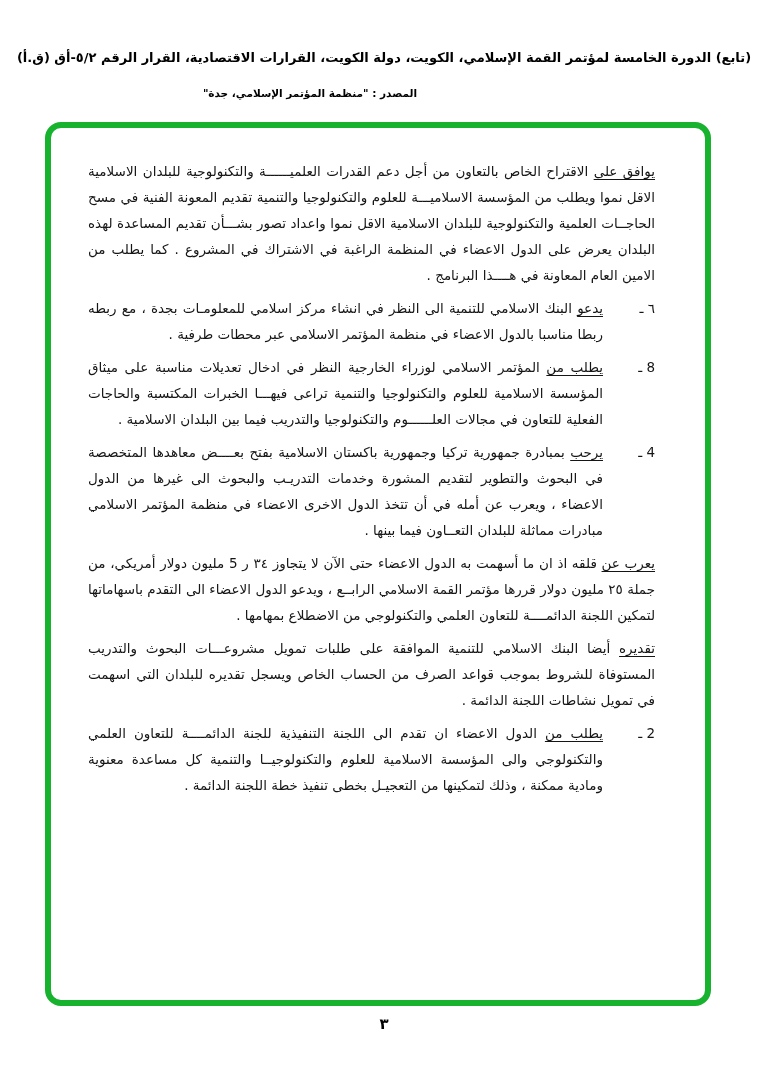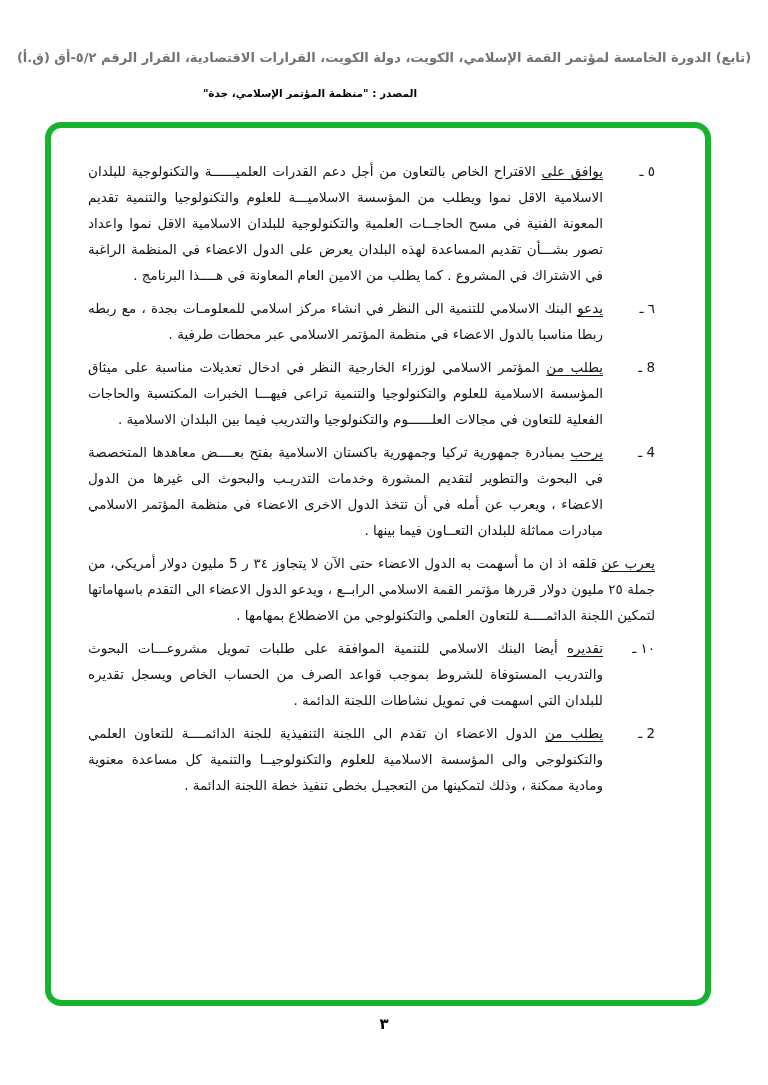--- a/index.html
+++ b/index.html
@@ -11,21 +11,21 @@
     background: #ffffff;
     overflow: hidden;
     font-family: "DejaVu Sans", sans-serif;
     color: #1a1a1a;
   }
   .title {
     position: absolute; top: 50px; left: 8px; right: 8px;
     direction: rtl; text-align: center;
     font-family: "DejaVu Sans", sans-serif;
     font-weight: bold; font-size: 13px; white-space: nowrap;
-    color: #737373;
+    color: #000000;
   }
   .source {
     position: absolute; top: 87px; left: 0; width: 620px;
     direction: rtl; text-align: center;
     font-weight: bold; font-size: 10.5px; color: #000;
   }
   .frame {
     position: absolute; left: 45px; top: 122px;
     width: 666px; height: 884px;
     border: 6px solid var(--green);
@@ -58,21 +58,20 @@
 <div class="page">
 
   <div class="title">(تابع) الدورة الخامسة لمؤتمر القمة الإسلامي، الكويت، دولة الكويت، القرارات الاقتصادية، القرار الرقم ٥/٢-أق (ق.أ)</div>
   <div class="source">المصدر :  "منظمة المؤتمر الإسلامي، جدة"</div>
 
   <div class="frame"></div>
 
   <div class="content">
 
     <div class="item">
-      <div class="marker">٥ ـ</div>
       <div class="itext"><span class="lead">يوافق على</span><span> الاقتراح الخاص بالتعاون من أجل دعم القدرات العلميــــــة والتكنولوجية للبلدان الاسلامية الاقل نموا ويطلب من المؤسسة الاسلاميـــة للعلوم والتكنولوجيا والتنمية تقديم المعونة الفنية في مسح الحاجــات العلمية والتكنولوجية للبلدان الاسلامية الاقل نموا واعداد تصور بشـــأن تقديم المساعدة لهذه البلدان يعرض على الدول الاعضاء في المنظمة الراغبة في الاشتراك في المشروع . كما يطلب من الامين العام المعاونة في هــــذا البرنامج .</span></div>
     </div>
 
     <div class="item">
       <div class="marker">٦ ـ</div>
       <div class="itext"><span class="lead">يدعو</span><span> البنك الاسلامي للتنمية الى النظر في انشاء مركز اسلامي للمعلومـات بجدة ، مع ربطه ربطا مناسبا بالدول الاعضاء في منظمة المؤتمر الاسلامي عبر محطات طرفية .</span></div>
     </div>
 
     <div class="item">
       <div class="marker">8 ـ</div>
@@ -82,21 +81,20 @@
     <div class="item">
       <div class="marker">4 ـ</div>
       <div class="itext"><span class="lead">يرحب</span><span> بمبادرة جمهورية تركيا وجمهورية باكستان الاسلامية بفتح بعــــض معاهدها المتخصصة في البحوث والتطوير لتقديم المشورة وخدمات التدريـب والبحوث الى غيرها من الدول الاعضاء ، ويعرب عن أمله في أن تتخذ الدول الاخرى الاعضاء في منظمة المؤتمر الاسلامي مبادرات مماثلة للبلدان التعــاون فيما بينها .</span></div>
     </div>
 
     <div class="item">
       <div class="itext"><span class="lead">يعرب عن</span><span> قلقه اذ ان ما أسهمت به الدول الاعضاء حتى الآن لا يتجاوز ٣٤ ر 5 مليون دولار أمريكي، من جملة ٢٥ مليون دولار قررها مؤتمر القمة الاسلامي الرابــع ، ويدعو الدول الاعضاء الى التقدم باسهاماتها لتمكين اللجنة الدائمــــة للتعاون العلمي والتكنولوجي من الاضطلاع بمهامها .</span></div>
     </div>
 
     <div class="item">
-      <div class="marker">١٠ ـ</div>
       <div class="itext"><span class="lead">تقديره</span><span> أيضا البنك الاسلامي للتنمية الموافقة على طلبات تمويل مشروعـــات البحوث والتدريب المستوفاة للشروط بموجب قواعد الصرف من الحساب الخاص ويسجل تقديره للبلدان التي اسهمت في تمويل نشاطات اللجنة الدائمة .</span></div>
     </div>
 
     <div class="item">
       <div class="marker">2 ـ</div>
       <div class="itext"><span class="lead">يطلب من</span><span> الدول الاعضاء ان تقدم الى اللجنة التنفيذية للجنة الدائمــــة للتعاون العلمي والتكنولوجي والى المؤسسة الاسلامية للعلوم والتكنولوجيــا والتنمية كل مساعدة معنوية ومادية ممكنة ، وذلك لتمكينها من التعجيـل بخطى تنفيذ خطة اللجنة الدائمة .</span></div>
     </div>
 
   </div>
 

